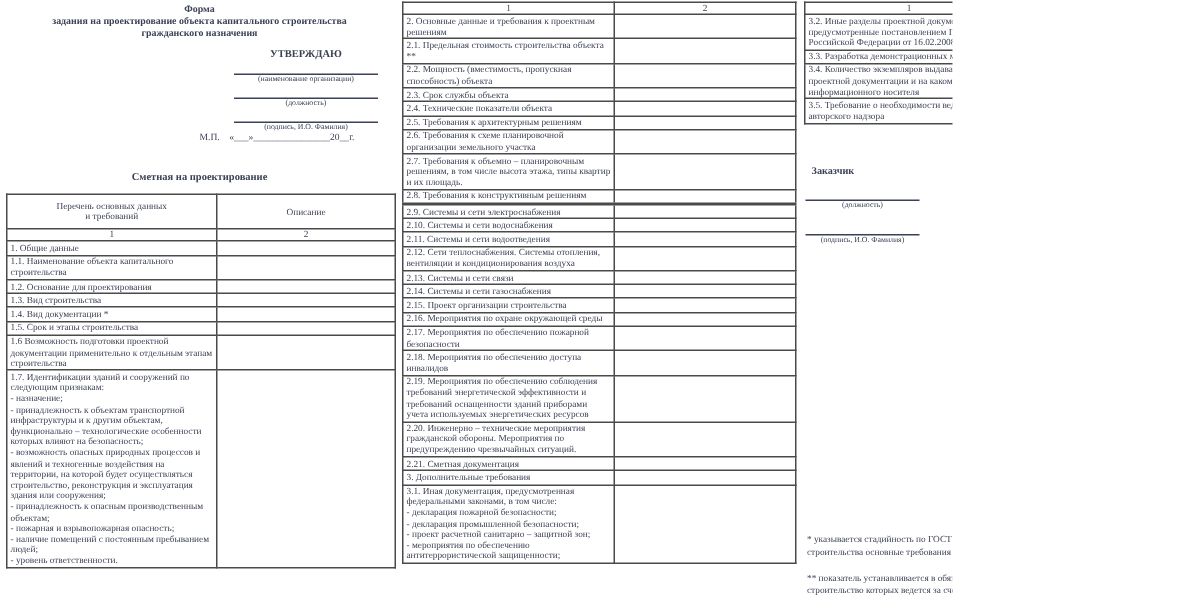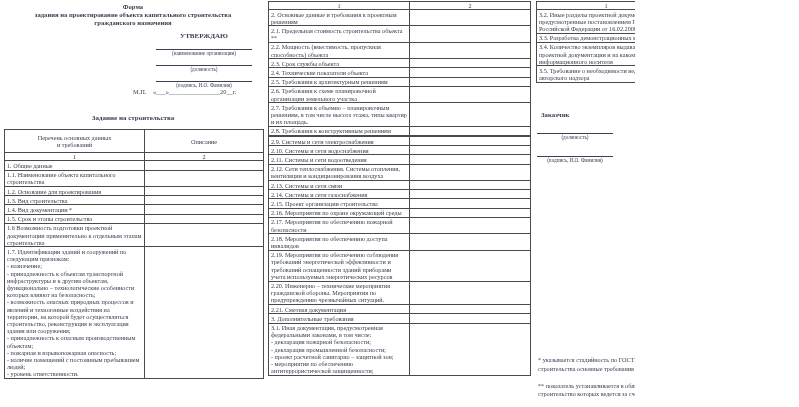--- a/index.html
+++ b/index.html
@@ -59,21 +59,21 @@
     <div class="sigline"></div>
     <div class="sigcap">(наименование организации)</div>
     <div class="sigline"></div>
     <div class="sigcap">(должность)</div>
     <div class="sigline"></div>
     <div class="sigcap">(подпись, И.О. Фамилия)</div>
   </div>
 
   <div class="stamp">М.П.&nbsp;&nbsp;&nbsp;&nbsp;«___»________________20__г.</div>
 
-  <div class="tbl-title">Задание на строительства</div>
+  <div class="tbl-title">Сметная на проектирование</div>
 
   <table class="form" style="left:4px;top:129px;width:259px;">
     <colgroup>
         <col style="width:140px">
         <col style="width:119px">
       </colgroup>
     <thead>
       <tr>
         <th class="hdr">Перечень основных данных
 и требований</th>

